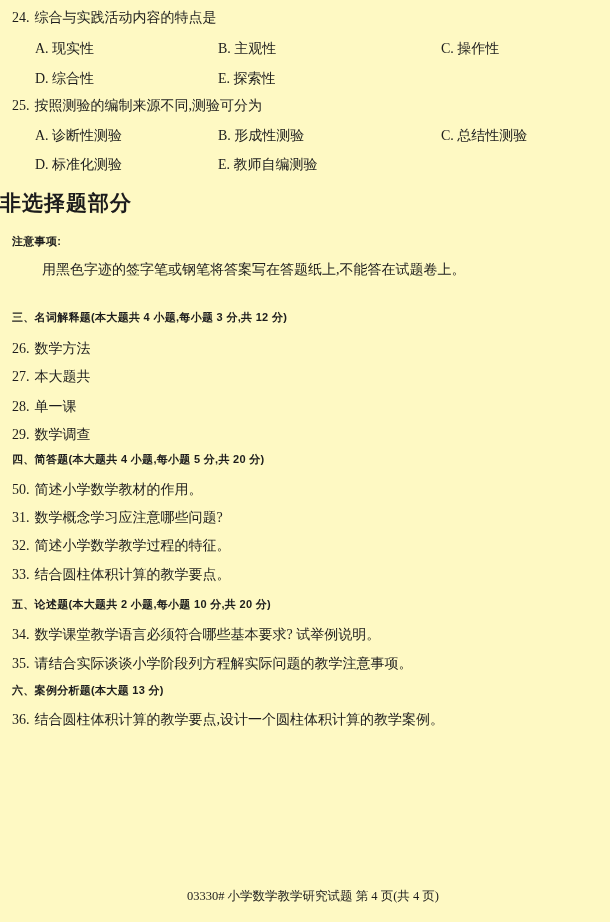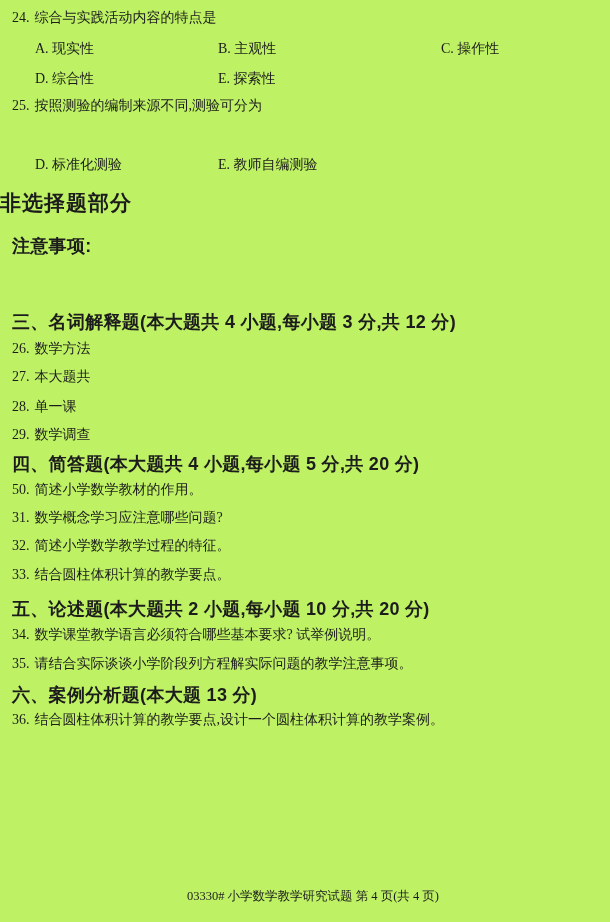--- a/index.html
+++ b/index.html
@@ -4,21 +4,21 @@
 <style>
   html, body { margin: 0; padding: 0; }
   body {
     background: #ffffff;
     font-family: "Liberation Serif", "DejaVu Serif", serif;
   }
   .page {
     position: relative;
     width: 610px;
     height: 922px;
-    background: #bef264;
+    background: #fef9c3;
     color: #1c1c1c;
     font-size: 14px;
     overflow: hidden;
   }
   .line {
     position: absolute;
     left: 12px;
     white-space: nowrap;
   }
   .qnum { margin-right: 5px; }
@@ -29,21 +29,21 @@
     height: 20px;
     white-space: nowrap;
     text-align: center;
   }
   .optrow .c1 { position: absolute; left: 35px; }
   .optrow .c2 { position: absolute; left: 218px; }
   .optrow .c3 { position: absolute; left: 404px; margin-left: 37px; }
   .bhead {
     font-family: "Liberation Sans", "DejaVu Sans", sans-serif;
     font-weight: 700;
-    font-size: 18px;
+    font-size: 11px;
     letter-spacing: 0.3px;
   }
   .part-heading {
     position: absolute;
     top: 189px;
     left: 0;
     width: 610px;
     text-align: left;
     font-size: 21px;
     font-weight: 700;
@@ -76,28 +76,34 @@
     <span class="c3">C. 操作性</span>
   </div>
   <div class="optrow" style="top:70px">
     <span class="c1">D. 综合性</span>
     <span class="c2">E. 探索性</span>
   </div>
 
   <div class="line" style="top:97px">
     <span class="qnum">25.</span><span>按照测验的编制来源不同,测验可分为</span>
   </div>
+  <div class="optrow" style="top:127px">
+    <span class="c1">A. 诊断性测验</span>
+    <span class="c2">B. 形成性测验</span>
+    <span class="c3">C. 总结性测验</span>
+  </div>
   <div class="optrow" style="top:156px">
     <span class="c1">D. 标准化测验</span>
     <span class="c2">E. 教师自编测验</span>
   </div>
 
   <div class="part-heading">非选择题部分</div>
 
   <div class="line bhead" style="top:234px">注意事项:</div>
+  <div class="line notice-body" style="top:261px">用黑色字迹的签字笔或钢笔将答案写在答题纸上,不能答在试题卷上。</div>
 
   <div class="line bhead" style="top:310px">三、名词解释题(本大题共 4 小题,每小题 3 分,共 12 分)</div>
   <div class="line" style="top:340px">
     <span class="qnum">26.</span><span>数学方法</span>
   </div>
   <div class="line" style="top:368px">
     <span class="qnum">27.</span><span>本大题共</span>
   </div>
   <div class="line" style="top:398px">
     <span class="qnum">28.</span><span>单一课</span>

